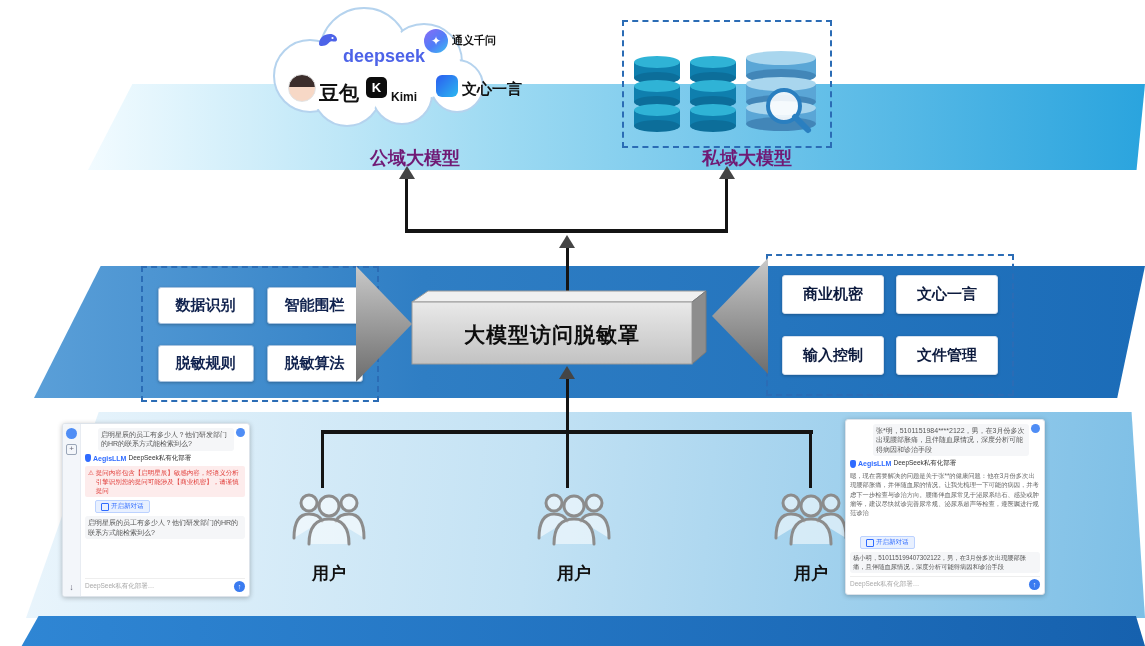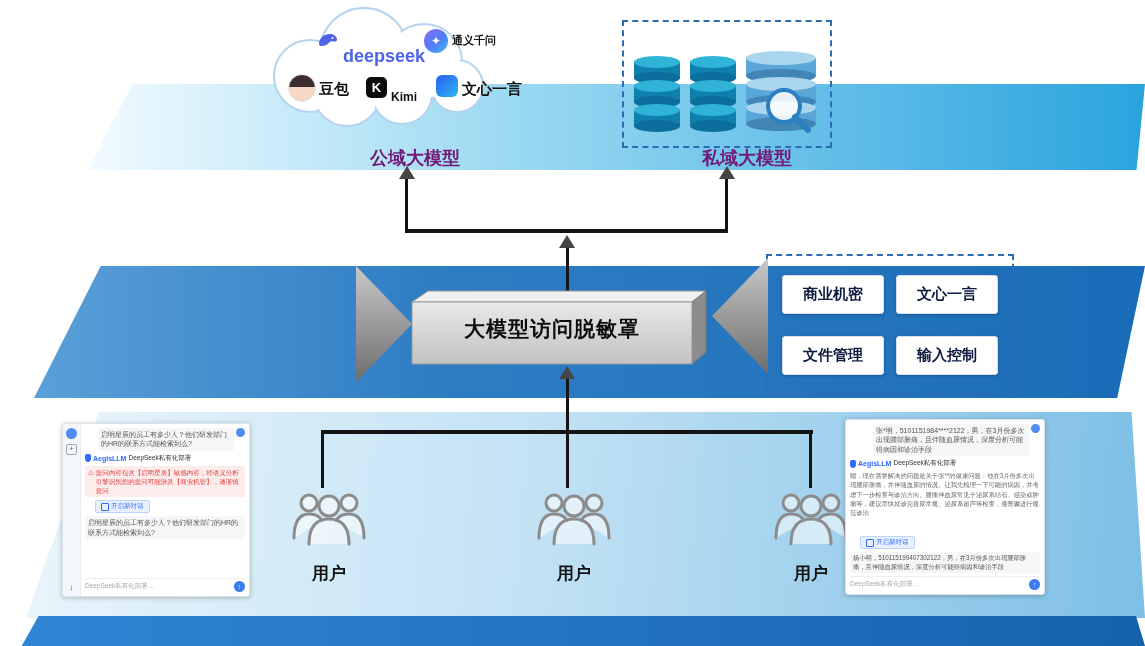--- a/index.html
+++ b/index.html
@@ -106,21 +106,21 @@
     <circle cx="16.5" cy="8" r="1.1" fill="#fff"></circle>
   </svg>
   <span class="logo-text ds-text" style="left:343px;top:32px;">deepseek</span>
 
   <div class="icon-box tongyi-ic" style="left:424px;top:29px;">
     <span>✦</span>
   </div>
   <span class="logo-text" style="left:452px;top:33px;font-size:11px;">通义千问</span>
 
   <div class="icon-box doubao-ic" style="left:288px;top:74px;"></div>
-  <span class="logo-text" style="left:319px;top:80px;font-size:15px;">豆包</span>
+  <span class="logo-text" style="left:319px;top:80px;font-size:20px;">豆包</span>
 
   <div class="icon-box kimi-ic" style="left:366px;top:77px;">
     <span>K</span>
   </div>
   <span class="logo-text" style="left:391px;top:90px;font-size:12px;">Kimi</span>
 
   <div class="icon-box wenxin-ic" style="left:436px;top:75px;"></div>
   <span class="logo-text" style="left:462px;top:80px;font-size:15px;text-align:center;">文心一言</span>
 
   <div class="dashed" style="left:622px;top:20px;width:206px;height:124px;"></div>
@@ -166,43 +166,49 @@
   <div class="big-label" style="left:682px;top:146px;">私域大模型</div>
 
   <div class="ah-up" style="left:399px;top:166px;"></div>
   <div class="ln" style="left:405px;top:179px;width:3px;height:52px;"></div>
   <div class="ah-up" style="left:719px;top:166px;"></div>
   <div class="ln" style="left:725px;top:179px;width:3px;height:52px;"></div>
   <div class="ln" style="left:405px;top:229px;width:323px;height:4px;"></div>
   <div class="ah-up" style="left:559px;top:235px;"></div>
   <div class="ln" style="left:566px;top:248px;width:3px;height:50px;"></div>
 
+  <div class="dashed cap-grid" style="left:141px;top:266px;width:218px;height:116px;">
+    <div class="chip chip-l">数据识别</div>
+    <div class="chip chip-l">智能围栏</div>
+    <div class="chip chip-l">脱敏规则</div>
+    <div class="chip chip-l">脱敏算法</div>
+  </div>
 
   <div class="dashed cap-grid" style="left:766px;top:254px;width:228px;height:122px;">
     <div class="chip chip-r">商业机密</div>
     <div class="chip chip-r">文心一言</div>
+    <div class="chip chip-r">输入控制</div>
     <div class="chip chip-r">文件管理</div>
-    <div class="chip chip-r">输入控制</div>
   </div>
 
   <div class="tri tri-right" style="left:356px;top:266px;width:56px;height:116px;"></div>
   <div class="tri tri-left" style="left:712px;top:258px;width:56px;height:116px;"></div>
 
   <svg class="abs" style="left:410px;top:288px;z-index:4;" width="298" height="78" viewBox="0 0 298 78">
     <defs>
       <linearGradient id="gfront" x1="0" y1="0" x2="0" y2="1">
         <stop offset="0" stop-color="#e9e9e9"></stop>
           <stop offset="1" stop-color="#c2c2c2"></stop>
       </linearGradient>
     </defs>
     <polygon points="2,14 18,3 296,3 282,14" fill="#f0f0f0" stroke="#9a9a9a"></polygon>
     <polygon points="282,14 296,3 296,64 282,76" fill="#8d8d8d" stroke="#7a7a7a"></polygon>
     <rect x="2" y="14" width="280" height="62" fill="url(#gfront)" stroke="#9a9a9a"></rect>
   </svg>
-  <div class="center-box-text" style="left:412px;top:290px;width:280px;height:78px;border-radius:16px;">大模型访问脱敏罩</div>
+  <div class="center-box-text" style="left:412px;top:296px;width:280px;height:78px;border-radius:16px;">大模型访问脱敏罩</div>
 
   <div class="ah-up" style="left:559px;top:366px;"></div>
   <div class="ln" style="left:566px;top:379px;width:3px;height:53px;"></div>
   <div class="ln" style="left:321px;top:430px;width:492px;height:4px;"></div>
   <div class="ln" style="left:321px;top:434px;width:3px;height:54px;"></div>
   <div class="ln" style="left:566px;top:434px;width:3px;height:54px;"></div>
   <div class="ln" style="left:809px;top:434px;width:3px;height:54px;"></div>
 
   <svg class="abs" style="left:292px;top:486px;z-index:4;" width="74" height="64" viewBox="0 0 74 64">
     <g stroke="#8c8c8c" stroke-width="3" fill="rgba(255,255,255,0.55)" stroke-linecap="round">

